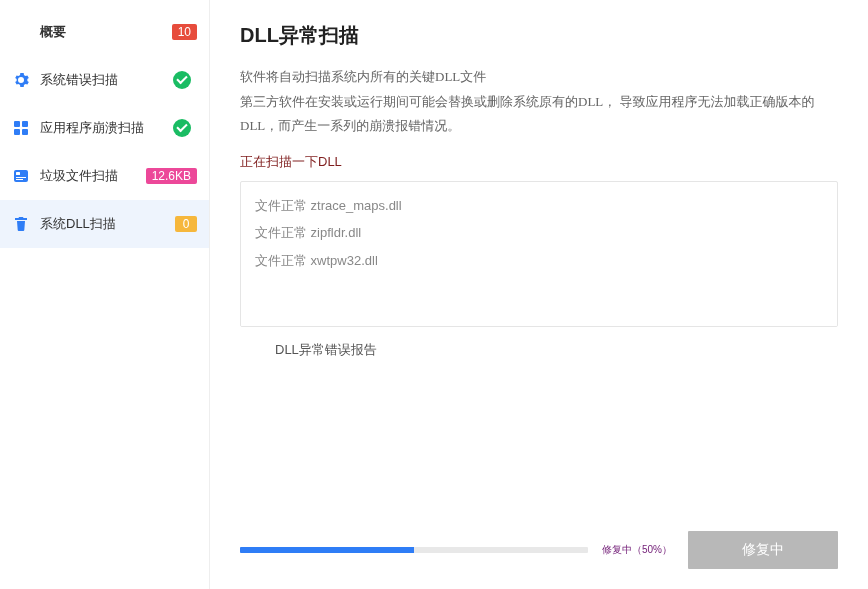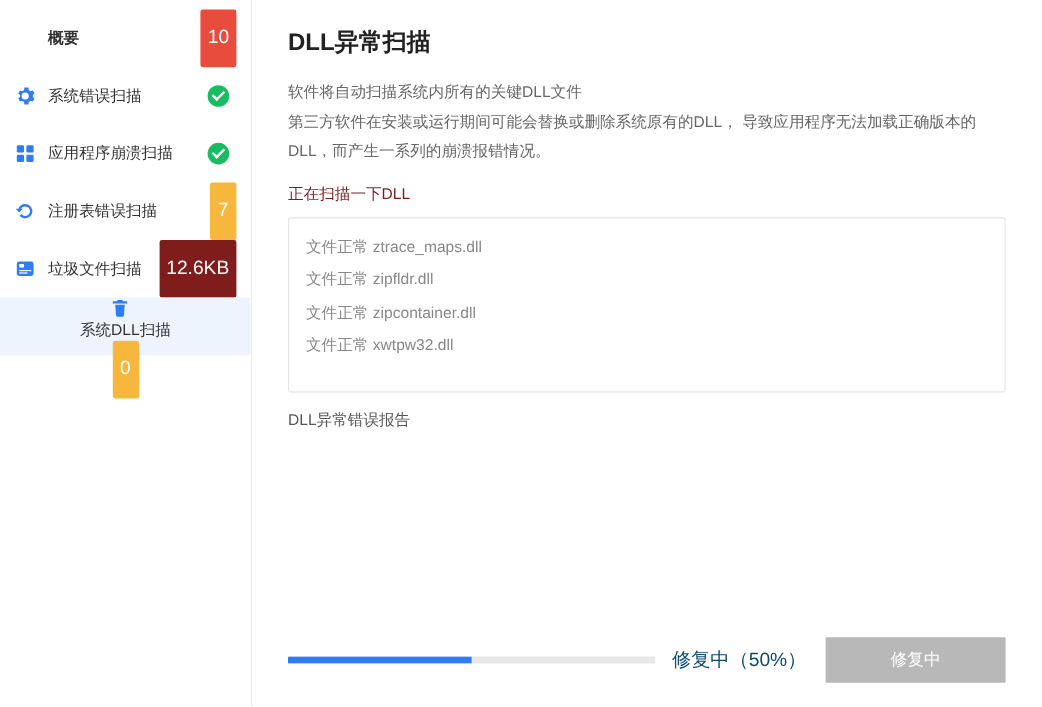--- a/index.html
+++ b/index.html
@@ -22,57 +22,56 @@
 .sidebar-item {
   display: flex;
   align-items: center;
   height: 48px;
   padding: 0 12px 0 12px;
   cursor: pointer;
   position: relative;
 }
 .sidebar-item.active {
   background: #eef4fd;
-  flex-direction: column;
 }
 .sidebar-item .icon {
   width: 18px;
   height: 18px;
   margin-right: 10px;
   flex-shrink: 0;
   display: flex;
   align-items: center;
   justify-content: center;
 }
 .sidebar-item .label {
   flex: 1;
   font-size: 13px;
   color: #333;
   font-weight: 500;
 }
 .sidebar-item.header .label {
   font-weight: 700;
 }
 .sidebar-item .badge {
-  font-size: 16px;
-  padding: 15px 6px;
+  font-size: 12px;
+  padding: 1px 6px;
   border-radius: 2px;
   color: #fff;
   min-width: 22px;
   text-align: center;
 }
 .badge-red { background: #e74c3c; }
 .badge-green {
   background: transparent;
   color: #1abc63;
   padding: 0;
   min-width: auto;
 }
 .badge-yellow { background: #f6b73c; color: #333; }
-.badge-orange { background: #7f1d1d; color: #333; }
+.badge-orange { background: #ec4899; color: #333; }
 
 .checkmark-circle {
   width: 18px;
   height: 18px;
   border-radius: 50%;
   background: #1abc63;
   display: flex;
   align-items: center;
   justify-content: center;
 }
@@ -95,20 +94,21 @@
 .page-title {
   font-size: 20px;
   font-weight: 700;
   color: #222;
   margin-bottom: 16px;
 }
 .desc-line {
   font-size: 13px;
   color: #666;
   line-height: 1.9;
+  font-family: Liberation Serif, serif;
 }
 .scan-status {
   font-size: 13px;
   color: #7f1d1d;
   margin-top: 14px;
   margin-bottom: 10px;
 }
 .scan-list {
   border: 1px solid #e5e5e5;
   border-radius: 2px;
@@ -127,20 +127,21 @@
   content: "";
   position: absolute;
   left: 0; right: 0; bottom: 0;
   height: 20px;
   background: linear-gradient(to bottom, rgba(255,255,255,0), #fff);
 }
 .report-title {
   font-size: 13px;
   color: #555;
   margin-top: 14px;
+  margin-left: 35px;
 }
 .footer {
   margin-top: auto;
   padding-bottom: 20px;
   display: flex;
   align-items: center;
   gap: 16px;
 }
 .progress-wrap {
   flex: 1;
@@ -154,22 +155,22 @@
   background: #e8e8e8;
   border-radius: 1px;
   overflow: hidden;
 }
 .progress-fill {
   height: 100%;
   width: 50%;
   background: #2f7df6;
 }
 .progress-text {
-  font-size: 16px;
-  color: #0c4a6e;
+  font-size: 10px;
+  color: #701a75;
   white-space: nowrap;
 }
 .repair-btn {
   width: 150px;
   height: 38px;
   background: #b8b8b8;
   color: #fff;
   border: none;
   font-size: 14px;
   cursor: pointer;
@@ -210,29 +211,20 @@
           <rect class="ic-blue" x="1" y="9" width="6" height="6" rx="1"></rect>
           <rect class="ic-blue" x="9" y="9" width="6" height="6" rx="1"></rect>
         </svg>
     </span>
     <span class="label">应用程序崩溃扫描</span>
     <span class="badge badge-green">
         <span class="checkmark-circle"></span>
       </span>
   </div>
 
-  <div class="sidebar-item">
-    <span class="icon">
-      <svg width="16" height="16" viewBox="0 0 16 16">
-          <path class="ic-blue" d="M8 2a6 6 0 00-5.65 4H0l3 3 3-3H4.5A4 4 0 118 12a3.98 3.98 0 01-3.18-1.58l-1.54 1.3A6 6 0 108 2z"></path>
-        </svg>
-    </span>
-    <span class="label">注册表错误扫描</span>
-    <span class="badge badge-yellow">7</span>
-  </div>
 
   <div class="sidebar-item">
     <span class="icon">
       <svg width="16" height="16" viewBox="0 0 16 16">
           <rect class="ic-blue" x="1" y="2" width="14" height="12" rx="2"></rect>
           <rect fill="#fff" x="3" y="4" width="4" height="3" rx="0.5"></rect>
           <rect fill="#fff" x="3" y="9" width="10" height="1"></rect>
           <rect fill="#fff" x="3" y="11" width="7" height="1"></rect>
         </svg>
     </span>
@@ -254,21 +246,20 @@
 
 <div class="main">
   <h1 class="page-title">DLL异常扫描</h1>
   <div class="desc-line">软件将自动扫描系统内所有的关键DLL文件</div>
   <div class="desc-line">第三方软件在安装或运行期间可能会替换或删除系统原有的DLL， 导致应用程序无法加载正确版本的DLL，而产生一系列的崩溃报错情况。</div>
   <div class="scan-status">正在扫描一下DLL</div>
 
   <div class="scan-list">
     <div class="scan-list-row">文件正常 ztrace_maps.dll</div>
     <div class="scan-list-row">文件正常 zipfldr.dll</div>
-    <div class="scan-list-row">文件正常 zipcontainer.dll</div>
     <div class="scan-list-row">文件正常 xwtpw32.dll</div>
   </div>
 
   <div class="report-title">DLL异常错误报告</div>
 
   <div class="footer">
     <div class="progress-wrap">
       <div class="progress-bar">
         <div class="progress-fill" style="width:50%"></div>
       </div>

